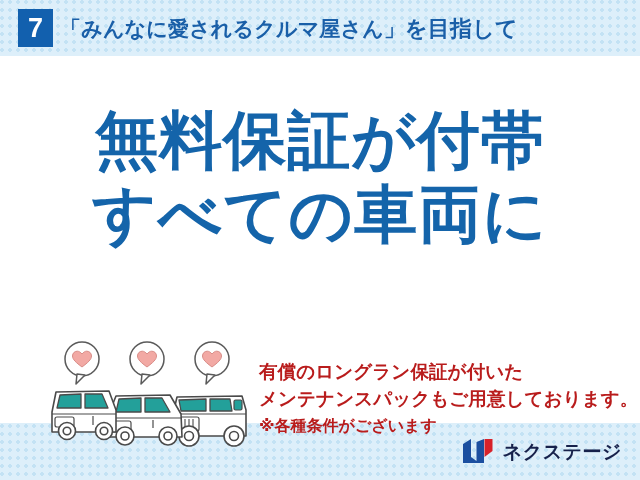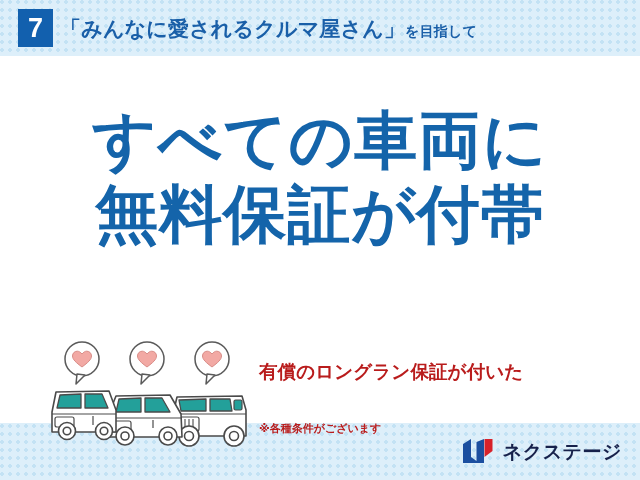--- a/index.html
+++ b/index.html
@@ -54,21 +54,21 @@
     line-height: 36px;
     white-space: nowrap;
     color: #1a5fa8;
     font-weight: bold;
   }
   #header-text .big {
     font-size: 21px;
     letter-spacing: 0.2px;
   }
   #header-text .small {
-    font-size: 14px;
+    font-size: 22px;
     letter-spacing: 0.2px;
   }
 
   
   #panel {
     position: absolute;
     left: 0;
     top: 56px;
     width: 640px;
     height: 367px;
@@ -121,24 +121,23 @@
     color: #b91c1c;
     font-size: 18.5px;
     line-height: 27px;
     font-weight: bold;
     letter-spacing: 0.1px;
     font-family: "DejaVu Sans", "Liberation Sans", sans-serif;
   }
   #description .l1,
   #description .l2 { white-space: nowrap; }
   #description .l3 {
-    font-size: 11px;
+    font-size: 16px;
     letter-spacing: 0px;
     white-space: nowrap;
-    margin-top: 30px;
   }
 
   
   #footer {
     position: absolute;
     left: 0;
     top: 423px;
     width: 640px;
     height: 57px;
   }
@@ -173,22 +172,22 @@
   <div id="header">
     <div id="badge-seven">7</div>
     <div id="header-text">
       <span class="big">「みんなに愛されるクルマ屋さん」</span><span class="small">を目指して</span>
     </div>
   </div>
 
   <div id="panel">
 
     <div id="headline">
+      <span class="line">無料保証が付帯</span>
       <span class="line">すべての車両に</span>
-      <span class="line">無料保証が付帯</span>
     </div>
 
     <div id="lower">
 
       <div id="cars-graphic">
         <svg width="205" height="115" viewBox="0 0 205 115" xmlns="http://www.w3.org/2000/svg">
 
           <g stroke="#5a5a5a" stroke-width="1.5" fill="#ffffff">
             <circle cx="36" cy="19" r="17"></circle>
             <path d="M31 34 L30 44 L39 35 Z" stroke-linejoin="round"></path>
@@ -250,20 +249,21 @@
             <circle cx="21" cy="91" r="8.5"></circle>
             <circle cx="21" cy="91" r="3.8" fill="#ffffff"></circle>
             <circle cx="58" cy="91" r="8.5"></circle>
             <circle cx="58" cy="91" r="3.8" fill="#ffffff"></circle>
           </g>
         </svg>
       </div>
 
       <div id="description">
         <div class="l1">有償のロングラン保証が付いた</div>
+        <div class="l2">メンテナンスパックもご用意しております。</div>
         <div class="l3">※各種条件がございます</div>
       </div>
 
     </div>
   </div>
 
   <div id="footer">
     <div id="brand-logo">
       <svg id="brand-mark" viewBox="0 0 34 26" xmlns="http://www.w3.org/2000/svg">
         <path d="M1 25 L1 6 L9 1 L9 19 L14.5 23 L14.5 4 L22 1 L22 25 Z" fill="#1b4fa0"></path>

